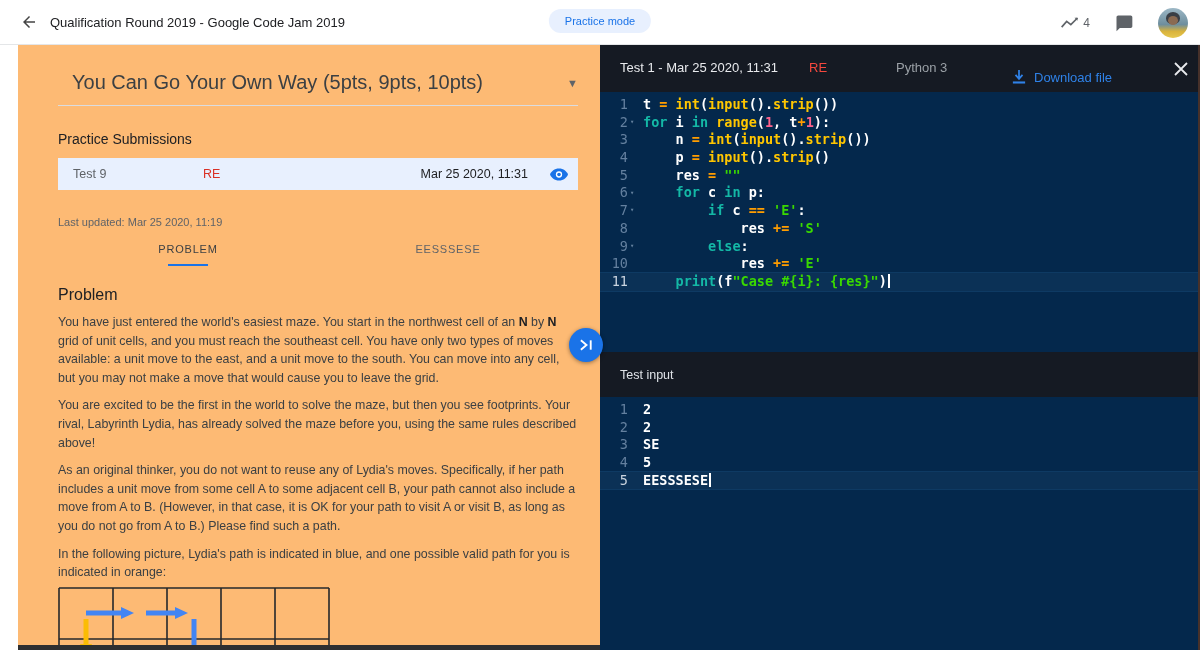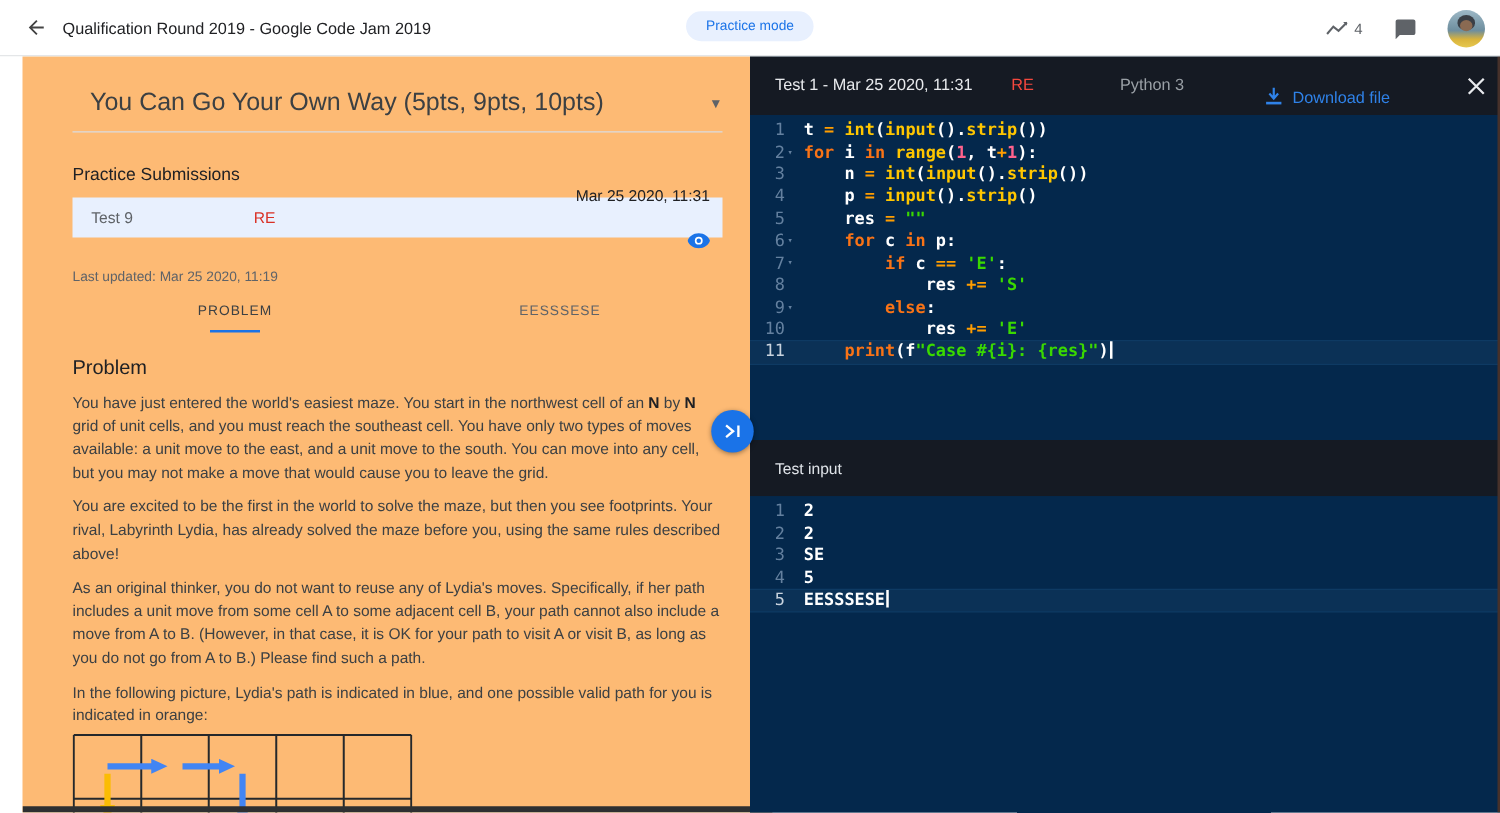--- a/index.html
+++ b/index.html
@@ -31,21 +31,21 @@
   .lp-inner { padding:0 40px; }
   .title-block { margin-top:26px; padding-bottom:11px; border-bottom:1px solid #dadce0;
                  display:flex; align-items:center; justify-content:space-between; padding-left:14px; cursor:pointer; }
   .problem-title { font-size:20px; color:#3c4043; }
   .caret { color:#5f6368; font-size:11px; }
   .subs-heading { margin-top:25px; font-size:14px; color:#202124; }
   .sub-row { margin-top:11px; height:32px; background:#e8f0fe; display:flex; align-items:center;
              font-size:12.5px; cursor:pointer; }
   .sub-name { color:#5f6368; margin-left:15px; width:130px; }
   .sub-verdict { color:#d93025; font-weight:500; }
-  .sub-right { margin-left:auto; display:flex; align-items:flex-end; gap:22px; margin-right:10px;flex-direction:column; }
+  .sub-right { margin-left:auto; display:flex; align-items:center; gap:22px; margin-right:10px; }
   .sub-date { color:#202124; }
   .last-updated { margin-top:26px; font-size:11px; color:#5f6368; }
   .tabs { margin-top:4px; display:flex; height:34px; }
   .tab { width:260px; display:flex; flex-direction:column; align-items:center; justify-content:center;
          font-size:11px; letter-spacing:.8px; color:#5f6368; cursor:pointer; position:relative; }
   .tab.active { color:#3c4043; font-weight:500; }
   .tab.active:after { content:""; position:absolute; bottom:0; left:50%; transform:translateX(-50%);
                       width:40px; height:2px; background:#1a73e8; }
   .problem-heading { margin-top:20px; font-size:16px; color:#202124; }
   .para { margin-top:9px; font-size:12.4px; line-height:18.6px; color:#3c4043; max-width:525px; }
@@ -67,21 +67,21 @@
 
   .code-area { position:absolute; left:0; top:47px; width:600px; height:217px; background:#04284c;
                padding-top:4px; font-family:"DejaVu Sans Mono", monospace; font-size:13.5px; cursor:text; }
   .cl { height:17.7px; line-height:17.7px; white-space:pre; position:relative; }
   .cl.active { background:#0b3156; box-shadow:0 -1px 0 #0e3a63, 0 1px 0 #0e3a63; }
   .gut { display:inline-block; width:28px; text-align:right; color:#64809f; font-weight:400; }
   .cl.active .gut { color:#c9d3de; }
   .fold { display:inline-block; width:9px; font-size:7px; color:#64809f; vertical-align:middle;
           padding-left:2px; cursor:pointer; }
   .codetxt { margin-left:6px; font-weight:600; }
-  .tok-pl { color:#ffffff; } .tok-kw { color:#f97316; } .tok-fn { color:#ffc600; }
+  .tok-pl { color:#ffffff; } .tok-kw { color:#14b8a6; } .tok-fn { color:#ffc600; }
   .tok-str { color:#3ad900; } .tok-num { color:#ff628c; } .tok-op { color:#ff9d00; }
   .cursor { display:inline-block; width:2px; height:14px; background:#fff; vertical-align:-2px; margin-left:1px; }
 
   .ti-header { position:absolute; left:0; top:307px; width:600px; height:45px; background:#151a23;
                display:flex; align-items:center; }
   .ti-label { margin-left:20px; font-size:12.5px; color:#dfe3e8; }
   .ti-area { position:absolute; left:0; top:352px; width:600px; height:253px; background:#04284c;
              padding-top:4px; font-family:"DejaVu Sans Mono", monospace; font-size:13.5px; cursor:text; }
   .ti-txt { margin-left:6px; font-weight:700; color:#fff; }
 

